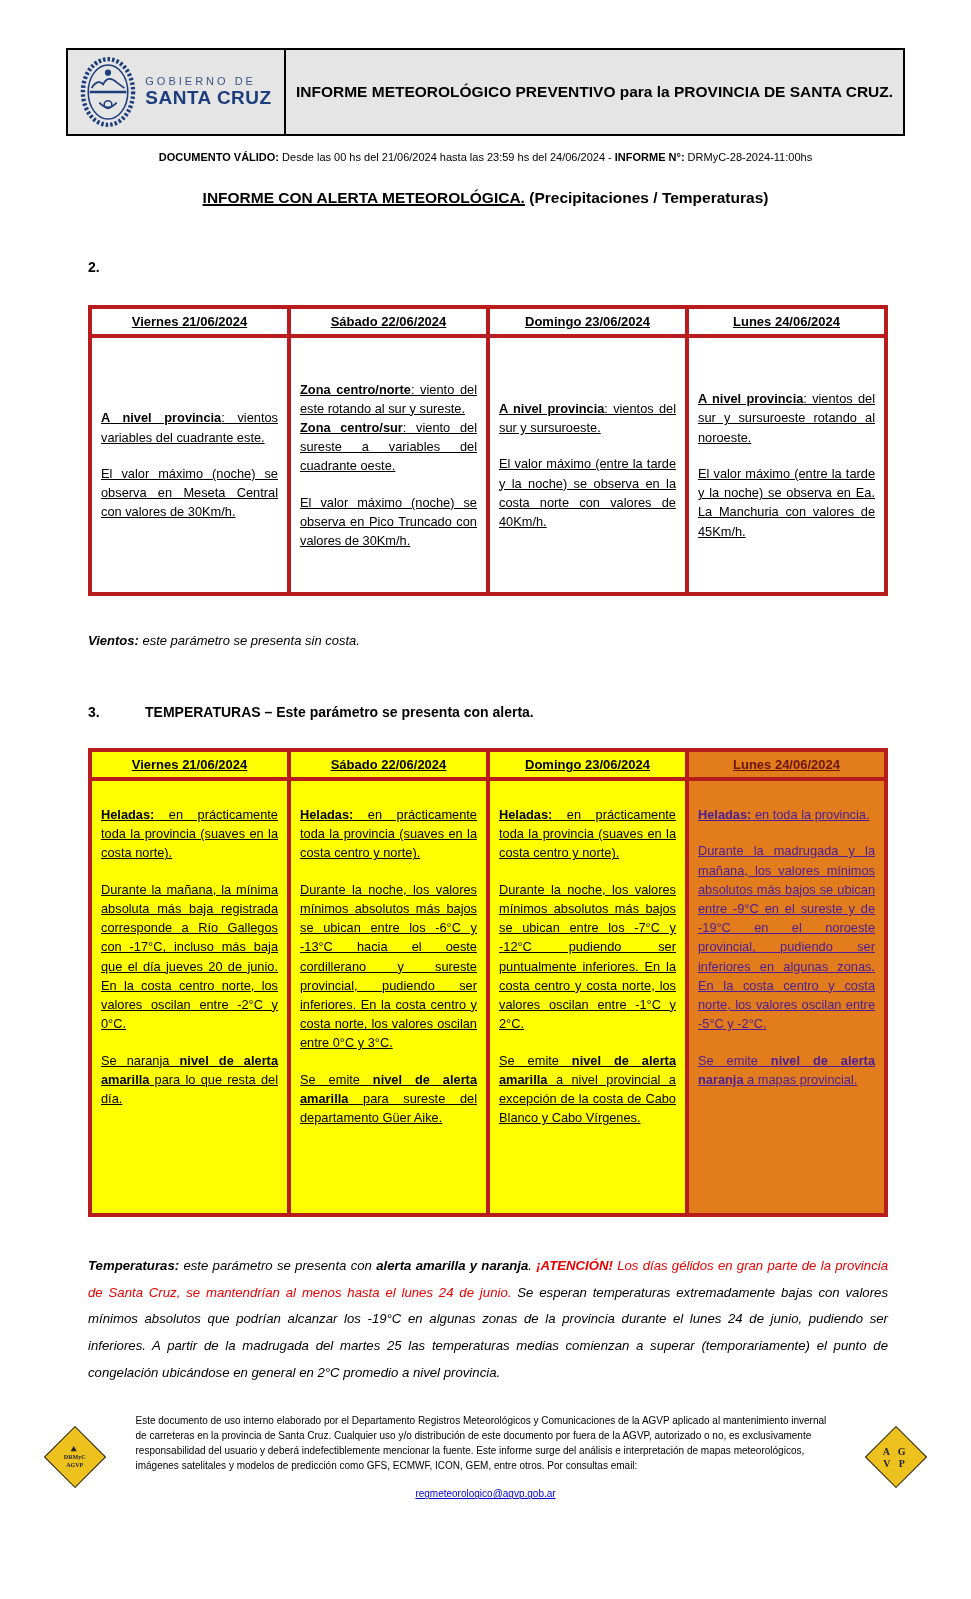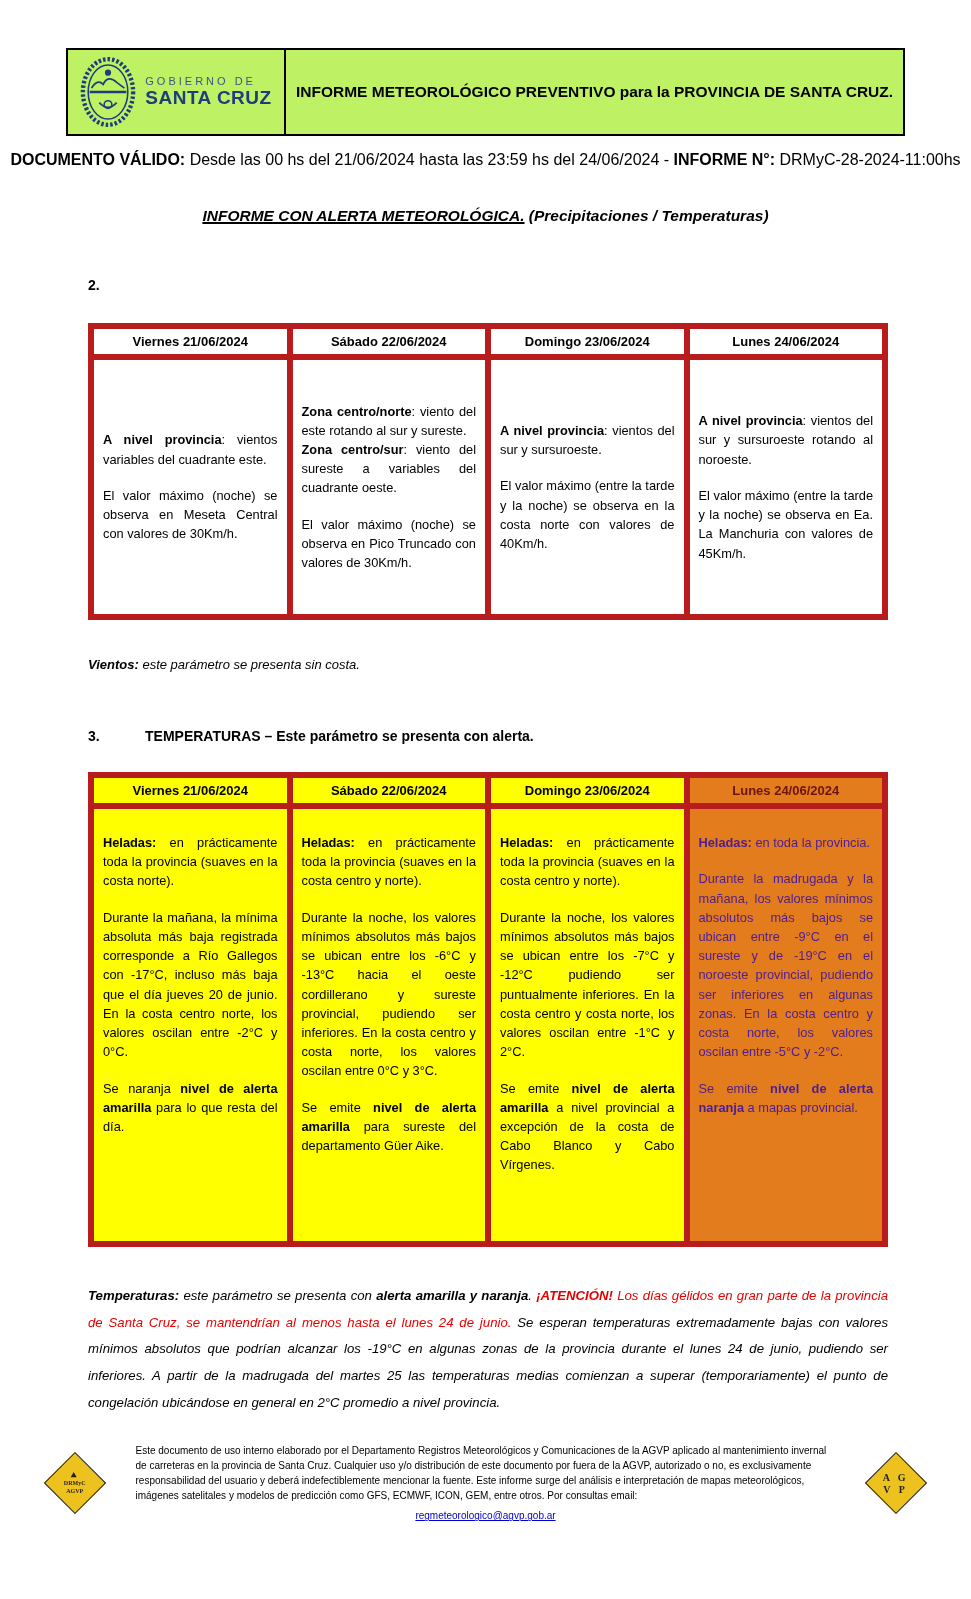--- a/index.html
+++ b/index.html
@@ -6,57 +6,57 @@
   body {
     width:971px; height:1599px; background:#ffffff; color:#000;
     font-family:"Liberation Sans", sans-serif;
     position:relative; overflow:hidden;
   }
   .b { font-weight:bold; }
 
   
   .header-box {
     display:flex; border:2px solid #000;
-    margin:48px 66px 0 66px; height:84px; background:#bef264;
+    margin:48px 66px 0 66px; height:84px; background:#e5e5e5;
   }
   .logo-cell {
     width:216px; border-right:2px solid #000;
     display:flex; align-items:center; justify-content:center; gap:9px;
   }
   .logo-text { display:flex; flex-direction:column; line-height:1.15; }
   .logo-line1 { font-size:11px; letter-spacing:3px; color:#3a5588; }
   .logo-line2 { font-size:19px; font-weight:bold; color:#1e3d7d; letter-spacing:0.5px; }
   .title-cell {
     flex:1; display:flex; align-items:center; justify-content:center;
     font-weight:bold; font-size:15.5px; white-space:nowrap; text-align:center;
   }
 
   
-  .valid-line { text-align:center; margin-top:15px; font-size:16px; }
+  .valid-line { text-align:center; margin-top:15px; font-size:11px; }
 
   
   .main-title {
-    text-align:center; margin-top:38px;
-    font-size:15.5px; font-weight:bold; font-style:italic;
+    text-align:center; margin-top:26px;
+    font-size:15.5px; font-weight:bold; 
   }
   .main-title .u { text-decoration:underline; text-decoration-thickness:2px; }
 
   
   .section-heading {
     display:flex; margin-left:88px; font-weight:bold; font-size:14px;
   }
   .section-heading .num { width:57px; }
   .sh-winds { margin-top:52px; }
   .sh-temps { margin-top:56px; }
 
   
   table { border-collapse:collapse; table-layout:fixed; margin-left:88px; width:800px; }
   .wind-table { margin-top:30px; }
   .temp-table { margin-top:28px; }
-  th, td { border:6px solid #b91c1c; }
+  th, td { border:4px solid #b91c1c;text-decoration:underline; }
   th { font-size:13px; font-weight:bold; padding:3px 2px; height:19px; }
   td {
     width:200px; font-size:12.8px; line-height:1.5;
     padding:8px 9px; text-align:justify;
   }
   .wind-table td { height:238px; vertical-align:middle; }
   .temp-table td { height:400px; vertical-align:top; padding-top:24px; }
   .yellow { background:#ffff00; }
   .orange { background:#e27c1d; }
   th.orange { color:#6b150d; }
@@ -74,21 +74,21 @@
   }
 
   
   .footer {
     margin-top:27px; display:flex; align-items:center;
     justify-content:space-between; padding:0 44px;
   }
   .footer-text {
     width:700px; font-size:10px; line-height:1.5; text-align:left;
   }
-  .email-line { text-align:center; margin-top:2px; }
+  .email-line { text-align:center; margin-top:10px; }
   .email-line a { color:#0000cc; text-decoration:underline; font-size:10px; cursor:pointer; }
   .diamond {
     width:62px; height:62px; display:flex; align-items:center; justify-content:center;
     flex:0 0 auto;
   }
   .diamond .dsq {
     width:42px; height:42px; transform:rotate(45deg);
     background:#edc21f; border:1.6px solid #222;
     display:flex; align-items:center; justify-content:center;
   }

